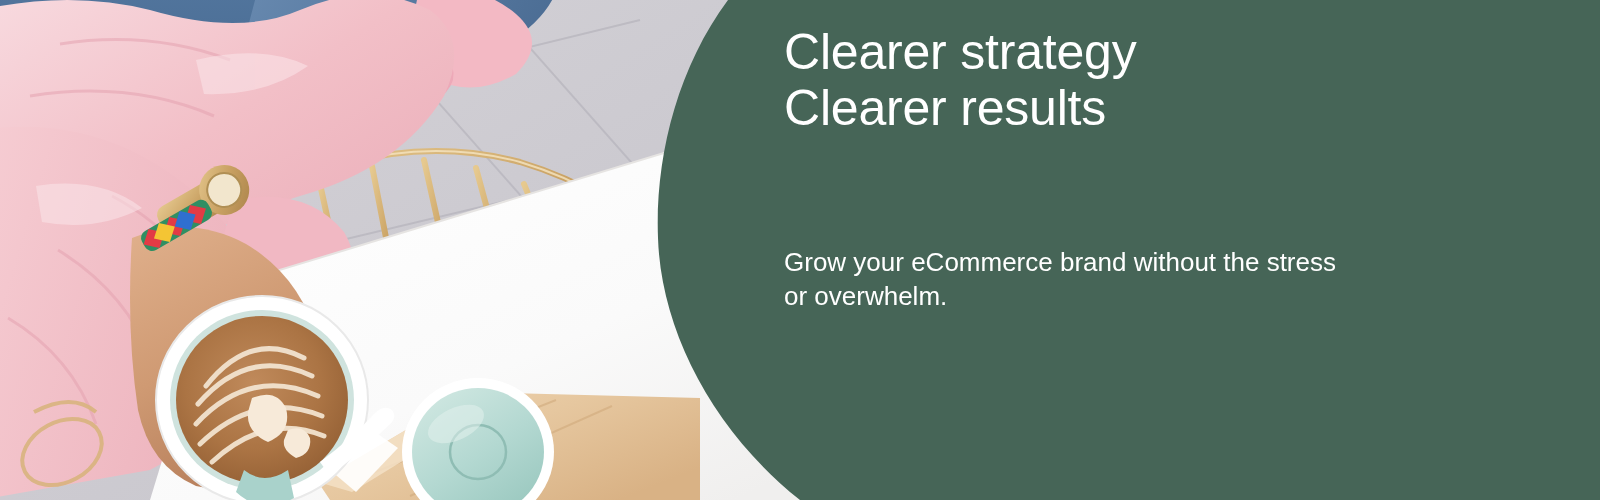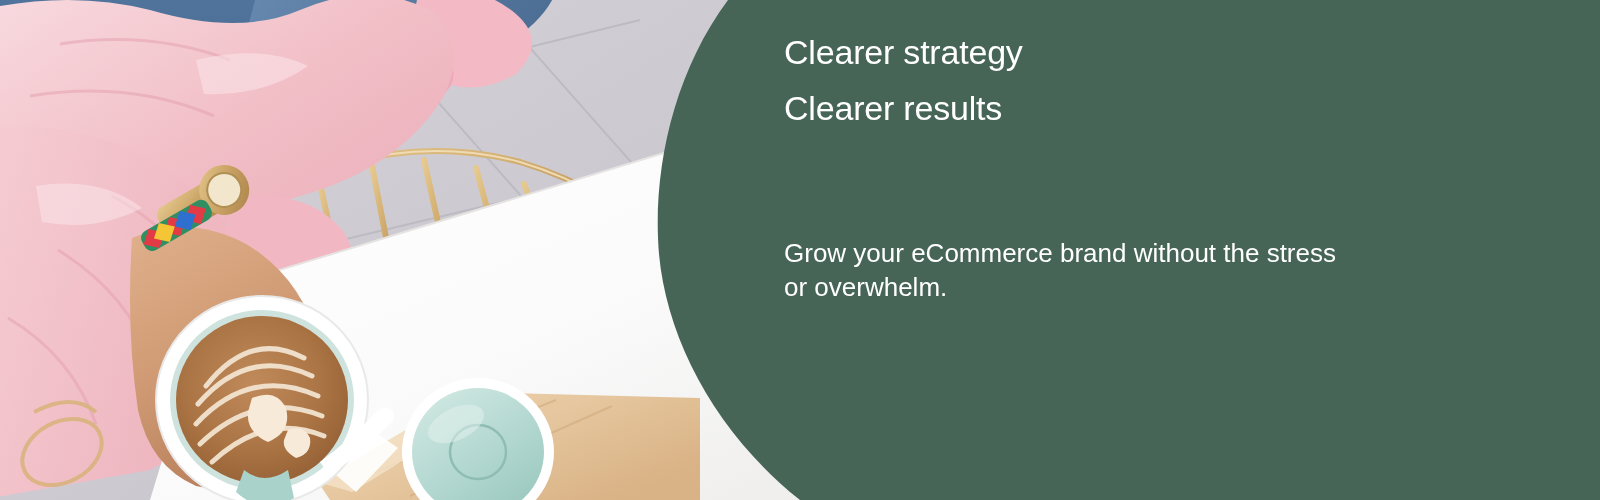--- a/index.html
+++ b/index.html
@@ -39,32 +39,32 @@
     width:700px;
     height:500px;
   }
 
   #headline{
     position:absolute;
     left:0;
     top:24px;
     margin:0;
     font-weight:300;
-    font-size:34px;
+    font-size:50px;
     line-height:56px;
     letter-spacing:-0.2px;
     color:#ffffff;
     white-space:nowrap;
   }
   #headline .hl-line{display:block;}
 
   #body-copy{
     position:absolute;
     left:0;
-    top:236px;
+    top:245px;
     width:640px;
   }
   .para{
     margin:0;
     font-weight:400;
     font-size:26px;
     line-height:34px;
     color:#ffffff;
   }
   .para + .para{margin-top:52px;}

